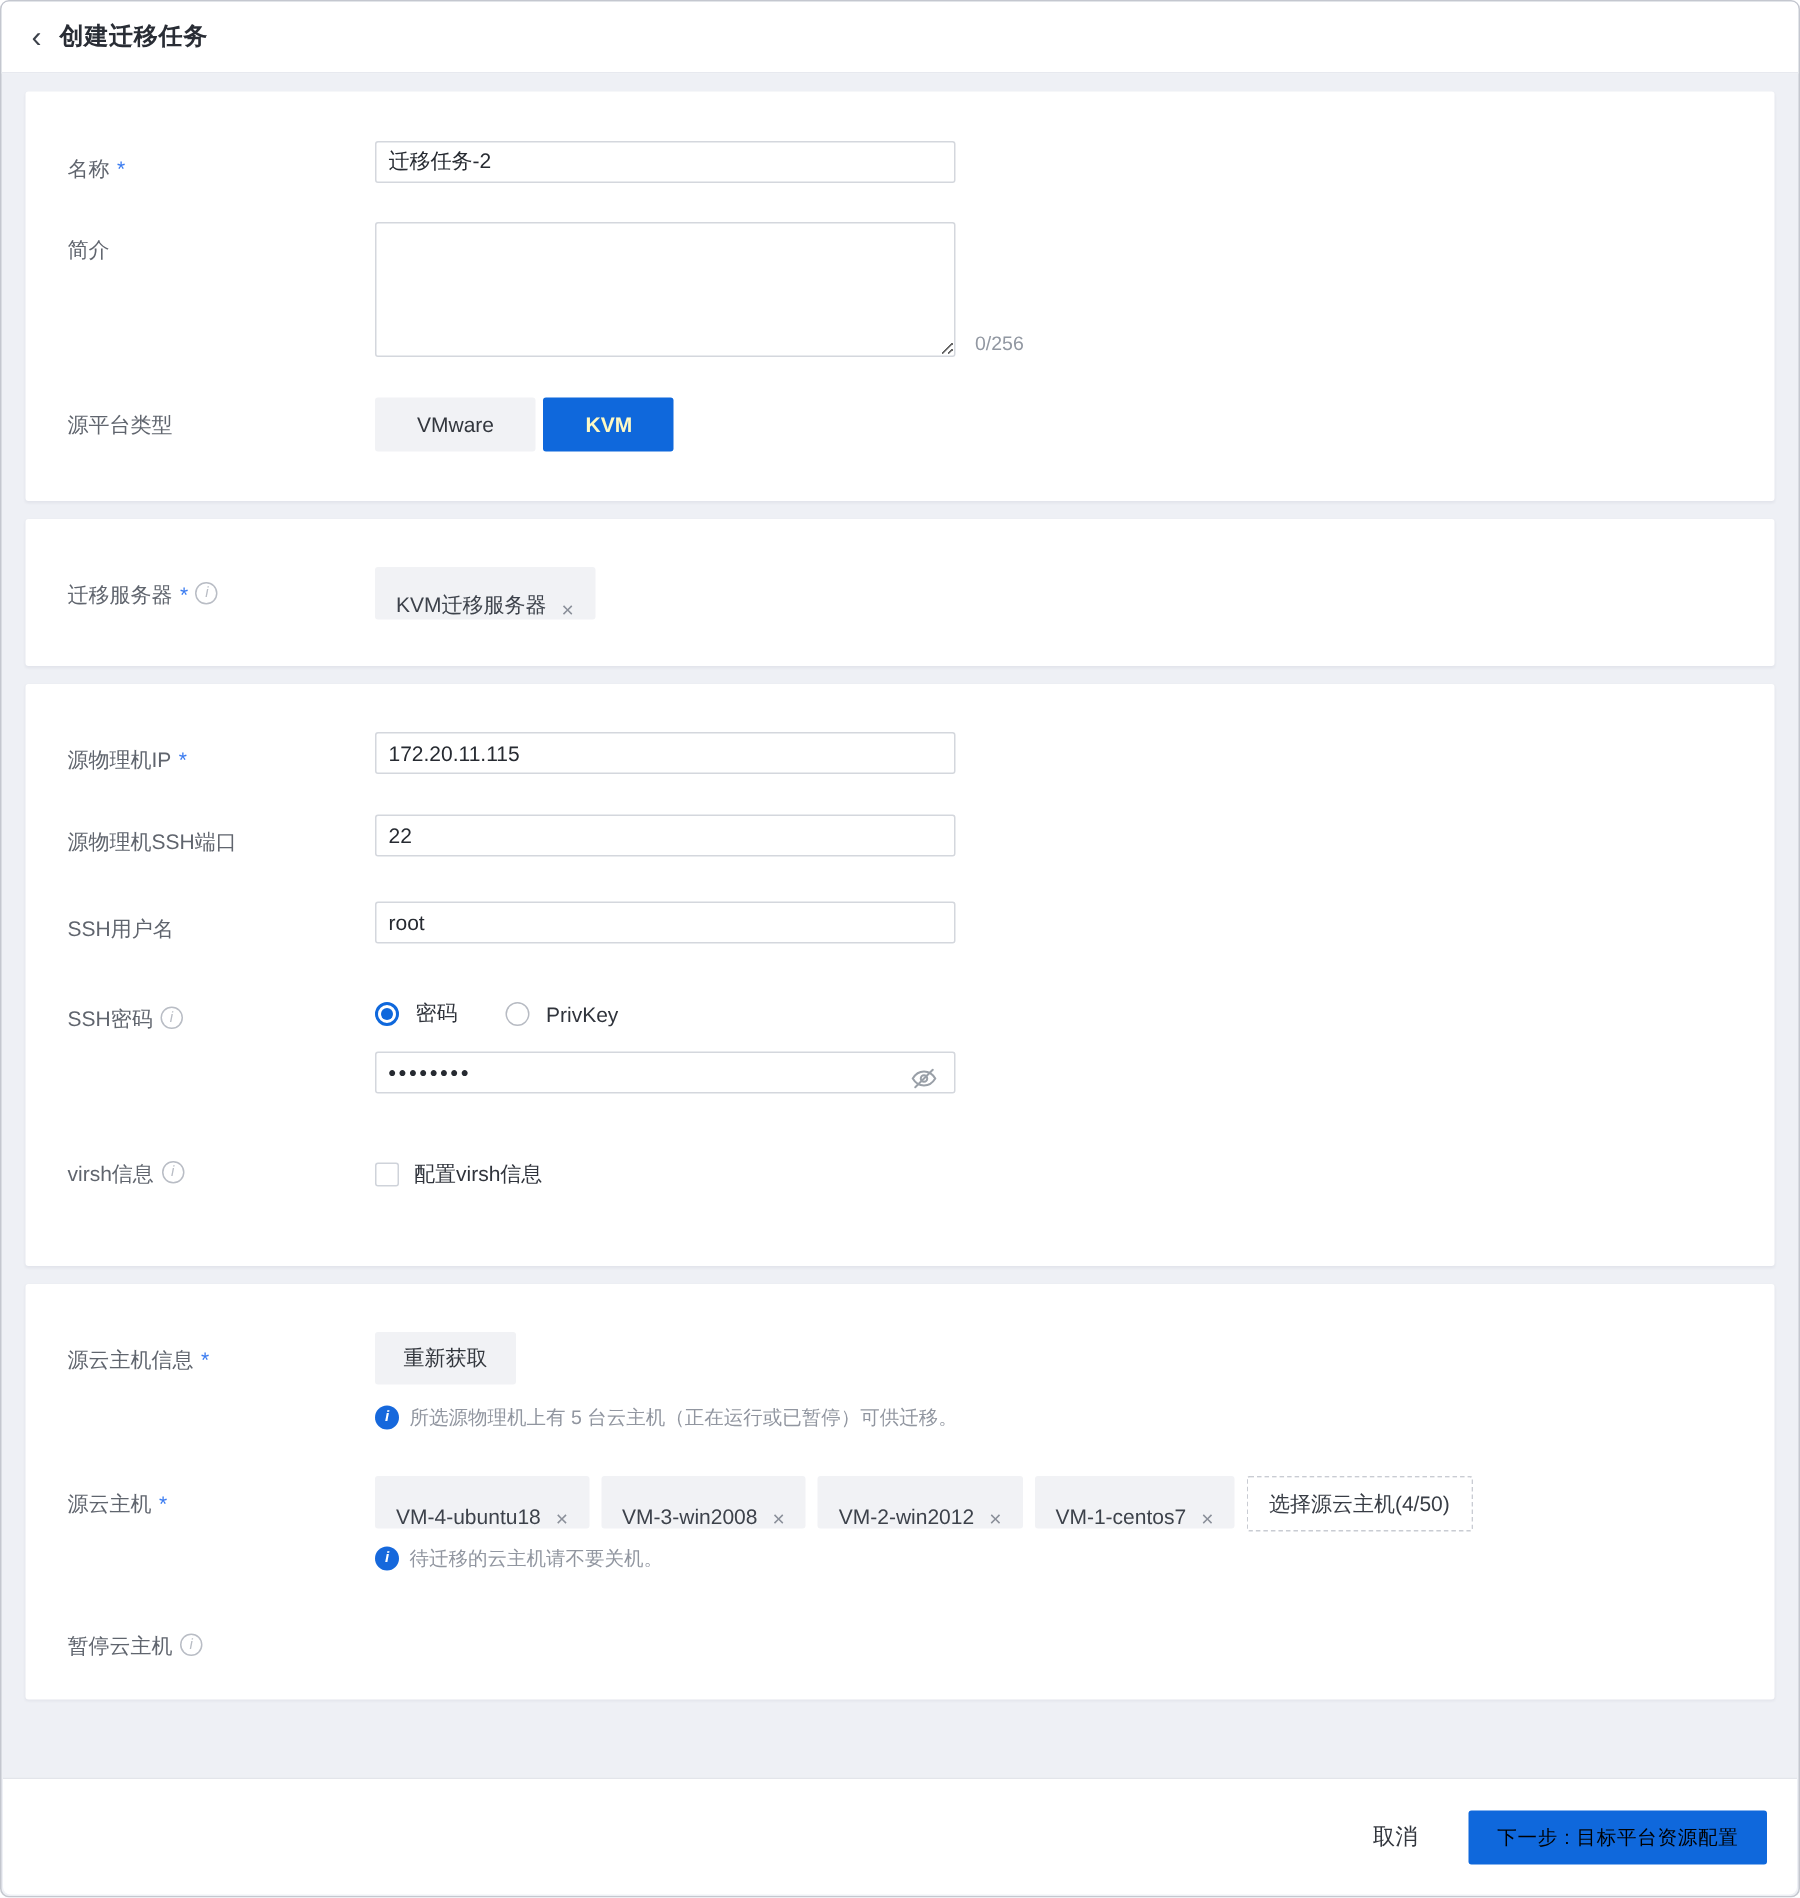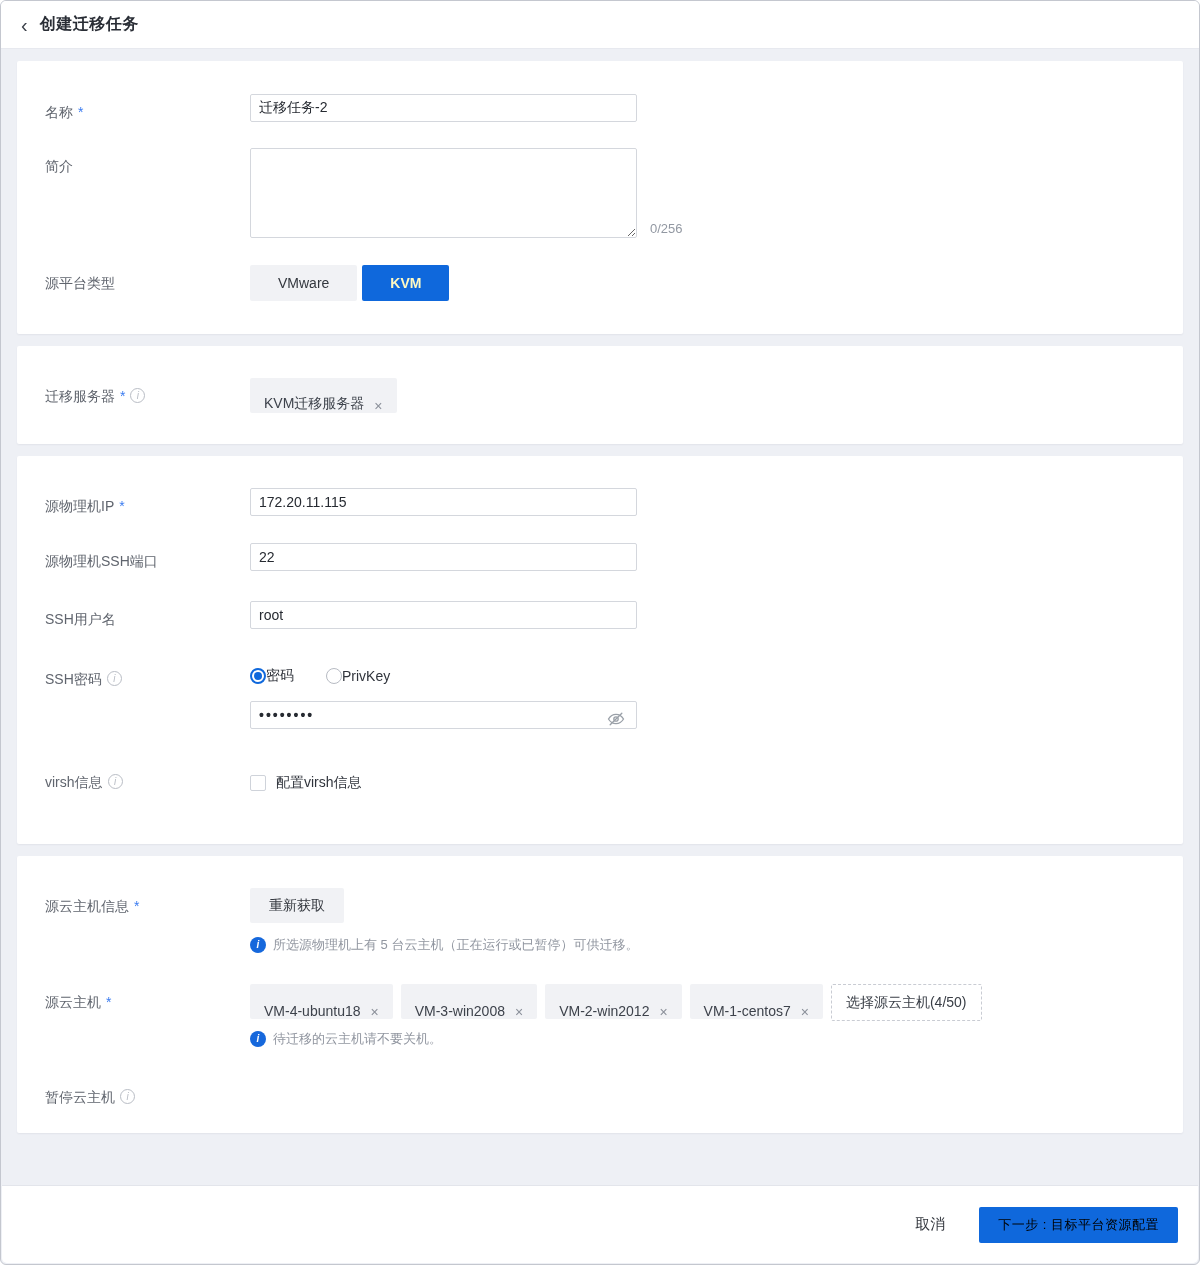--- a/index.html
+++ b/index.html
@@ -69,21 +69,21 @@
   .tag{
     display:inline-flex; align-items:flex-end; gap:10px; height:35px;
     background:#f1f2f5; border-radius:2px; padding:0 14px;
     font-size:14px; color:#3d424b;
   }
   .tag-x{ color:#8a8f99; font-size:14px; cursor:pointer; line-height:1; }
   .tag-row{ display:flex; gap:8px; flex-wrap:nowrap; }
 
   
   .radio-line{ display:flex; align-items:center; gap:32px; height:22px; margin-top:4px;}
-  .radio{ display:flex; align-items:center; gap:0; cursor:pointer; }
+  .radio{ display:flex; align-items:center; gap:11px; cursor:pointer; }
   .r-dot{ width:16px; height:16px; border-radius:50%; border:1px solid #b7bbc3; background:#fff; flex:0 0 16px; }
   .radio.on .r-dot{ border:2px solid #0f68dc; position:relative; }
   .radio.on .r-dot::after{
     content:""; position:absolute; left:2px; top:2px; width:8px; height:8px;
     border-radius:50%; background:#0f68dc;
   }
   .r-lbl{ font-size:14px; color:#30343c; }
 
   .pw-wrap{ position:relative; width:387px; margin-top:14px; }
   .pw-wrap .tb{ width:100%; padding-right:40px; letter-spacing:2px; font-weight:700; }

